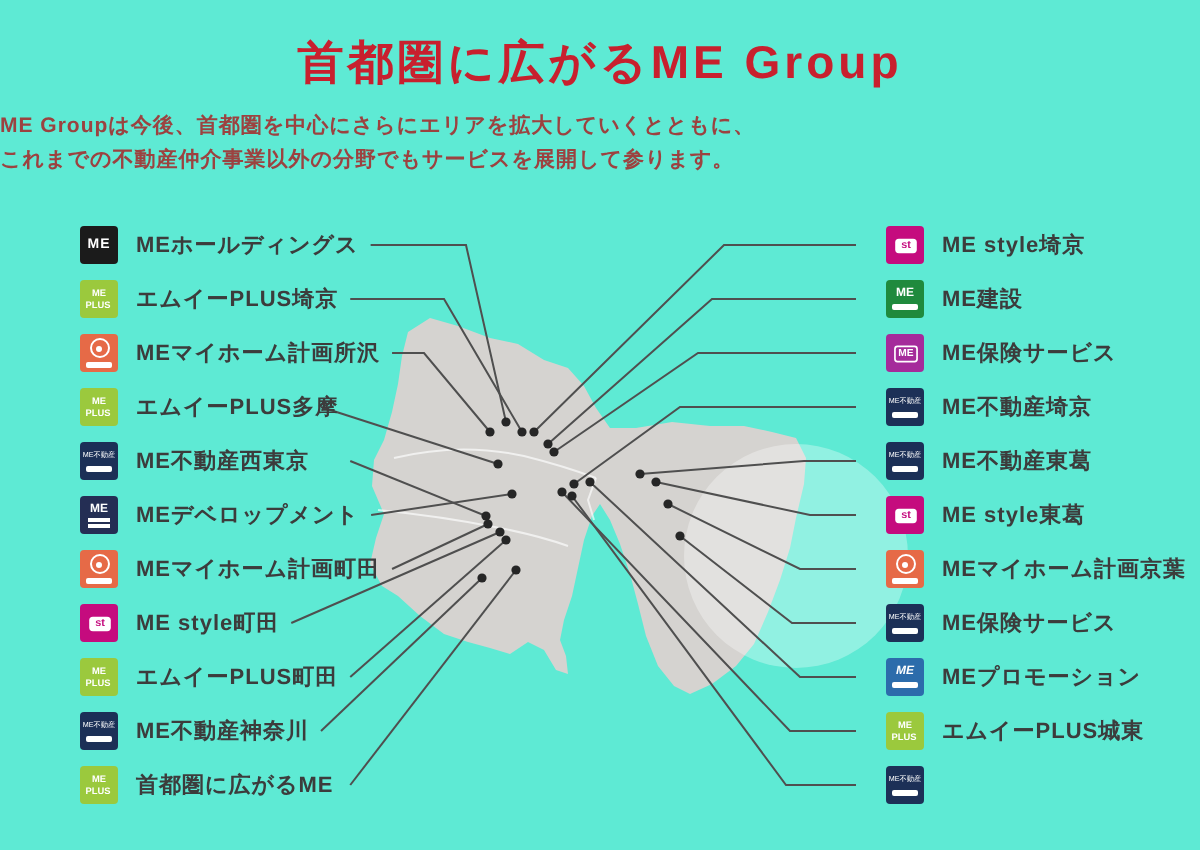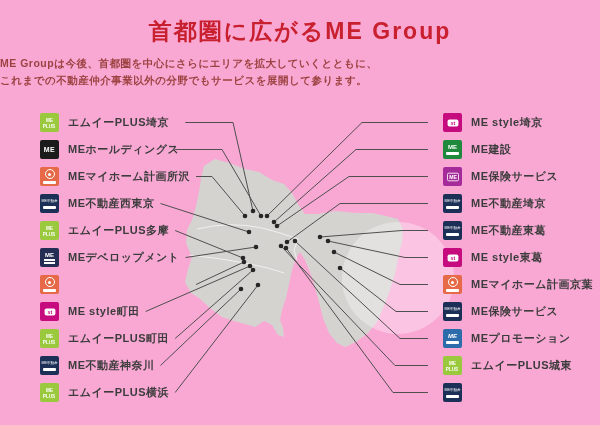--- a/index.html
+++ b/index.html
@@ -58,21 +58,21 @@
   .g-outline{
     width:12px;height:8px;border:1px solid #fff;border-radius:2px;
     color:#fff;font-size:6px;transform:scale(0.85);font-weight:bold;
     display:flex;align-items:center;justify-content:center;line-height:1;
   }
   .g-l2{width:11px;height:1.5px;background:#fff;box-shadow:0 3px 0 #fff;margin-bottom:3px;}
 </style>
 </head>
 <body>
 
-<div id="app" style="background: #f9a8d4;">
+<div id="app" style="background: #5eead4;">
 
   <h1 class="title" style="color: rgb(200, 32, 46);">首都圏に広がるME Group</h1>
   <p class="sub first" style="color: rgb(156, 66, 64);">ME Groupは今後、首都圏を中心にさらにエリアを拡大していくとともに、</p>
   <p class="sub" style="color: rgb(156, 66, 64);">これまでの不動産仲介事業以外の分野でもサービスを展開して参ります。</p>
 
   <svg id="map-svg" width="600" height="425" viewBox="0 0 600 425">
 
     <path id="land" d="M204,166 L215,159 L229,163 L245,169 L259,172 L272,180 L284,184
          L292,193 L298,204 L305,214
          L318,214 L336,211 L355,213 L372,213 L386,216 L398,219
@@ -133,77 +133,78 @@
         <circle cx="334" cy="252" r="2.3" fill="#262626"></circle>
         <circle cx="340" cy="268" r="2.3" fill="#262626"></circle>
         <circle cx="295" cy="241" r="2.3" fill="#262626"></circle>
         <circle cx="281" cy="246" r="2.3" fill="#262626"></circle>
         <circle cx="286" cy="248" r="2.3" fill="#262626"></circle>
       </g>
   </svg>
 
   <div id="col-left" class="col">
       <div class="row">
-        <span class="icon" style="background: rgb(155, 201, 61);">
-          <span class="g-plus">
-            <b>ME</b>
-            <b>PLUS</b>
-          </span>
-        </span>
-        <span class="label">エムイーPLUS埼京</span>
-      </div>
-      <div class="row">
         <span class="icon" style="background: rgb(27, 27, 27);">
           <span class="g-me">ME</span>
         </span>
         <span class="label">MEホールディングス</span>
       </div>
       <div class="row">
+        <span class="icon" style="background: rgb(155, 201, 61);">
+          <span class="g-plus">
+            <b>ME</b>
+            <b>PLUS</b>
+          </span>
+        </span>
+        <span class="label">エムイーPLUS埼京</span>
+      </div>
+      <div class="row">
         <span class="icon" style="background: rgb(230, 106, 71);">
           <span class="g-col">
             <span class="g-drop"></span>
             <span class="g-wbar"></span>
           </span>
         </span>
         <span class="label">MEマイホーム計画所沢</span>
       </div>
       <div class="row">
+        <span class="icon" style="background: rgb(155, 201, 61);">
+          <span class="g-plus">
+            <b>ME</b>
+            <b>PLUS</b>
+          </span>
+        </span>
+        <span class="label">エムイーPLUS多摩</span>
+      </div>
+      <div class="row">
         <span class="icon" style="background: rgb(28, 48, 87);">
           <span class="g-col">
             <span class="g-tiny">ME不動産</span>
             <span class="g-wbar"></span>
           </span>
         </span>
         <span class="label">ME不動産西東京</span>
-      </div>
-      <div class="row">
-        <span class="icon" style="background: rgb(155, 201, 61);">
-          <span class="g-plus">
-            <b>ME</b>
-            <b>PLUS</b>
-          </span>
-        </span>
-        <span class="label">エムイーPLUS多摩</span>
       </div>
       <div class="row">
         <span class="icon" style="background: rgb(36, 46, 84);">
           <span class="g-col">
             <span class="g-me-sm">ME</span>
             <span class="g-l2"></span>
           </span>
         </span>
         <span class="label">MEデベロップメント</span>
       </div>
       <div class="row">
         <span class="icon" style="background: rgb(230, 106, 71);">
           <span class="g-col">
             <span class="g-drop"></span>
             <span class="g-wbar"></span>
           </span>
         </span>
+        <span class="label">MEマイホーム計画町田</span>
       </div>
       <div class="row">
         <span class="icon" style="background: rgb(197, 11, 126);">
           <span class="g-stylebox" style="color:#c50b7e">st</span>
         </span>
         <span class="label">ME style町田</span>
       </div>
       <div class="row">
         <span class="icon" style="background: rgb(155, 201, 61);">
           <span class="g-plus">
@@ -222,21 +223,21 @@
         </span>
         <span class="label">ME不動産神奈川</span>
       </div>
       <div class="row">
         <span class="icon" style="background: rgb(155, 201, 61);">
           <span class="g-plus">
             <b>ME</b>
             <b>PLUS</b>
           </span>
         </span>
-        <span class="label">エムイーPLUS横浜</span>
+        <span class="label">首都圏に広がるME</span>
       </div>
     </div>
   <div id="col-right" class="col right">
       <div class="row">
         <span class="icon" style="background: rgb(197, 11, 126);">
           <span class="g-stylebox" style="color:#c50b7e">st</span>
         </span>
         <span class="label">ME style埼京</span>
       </div>
       <div class="row">

